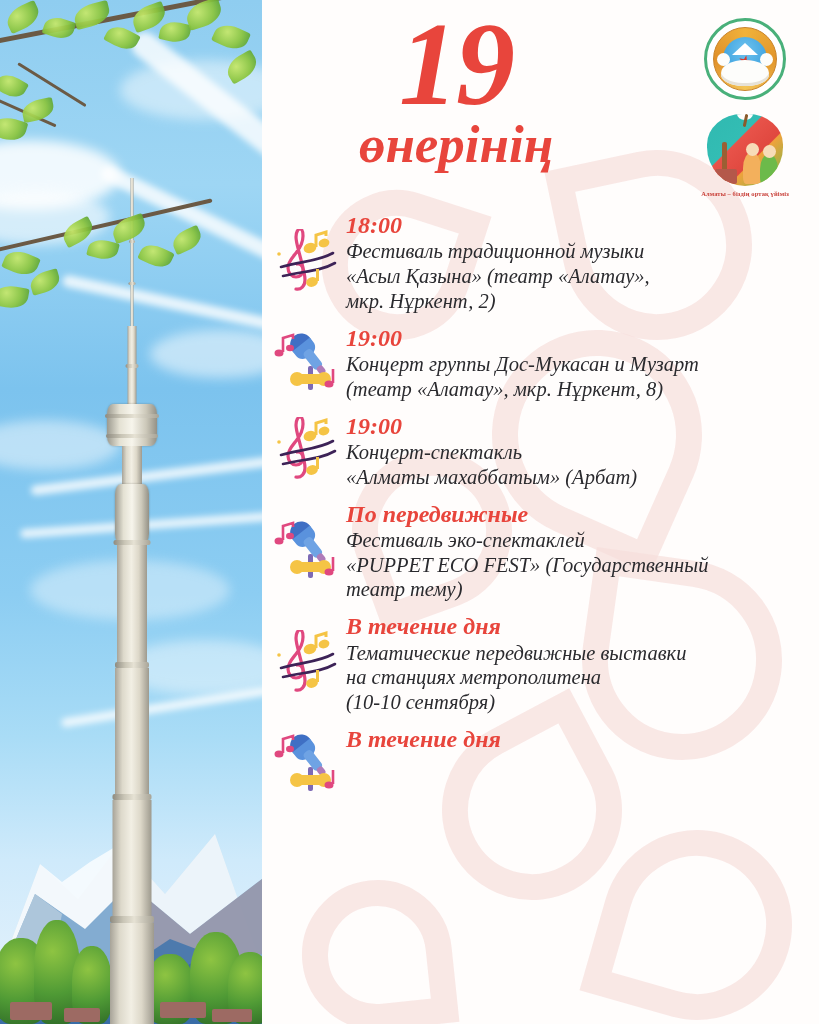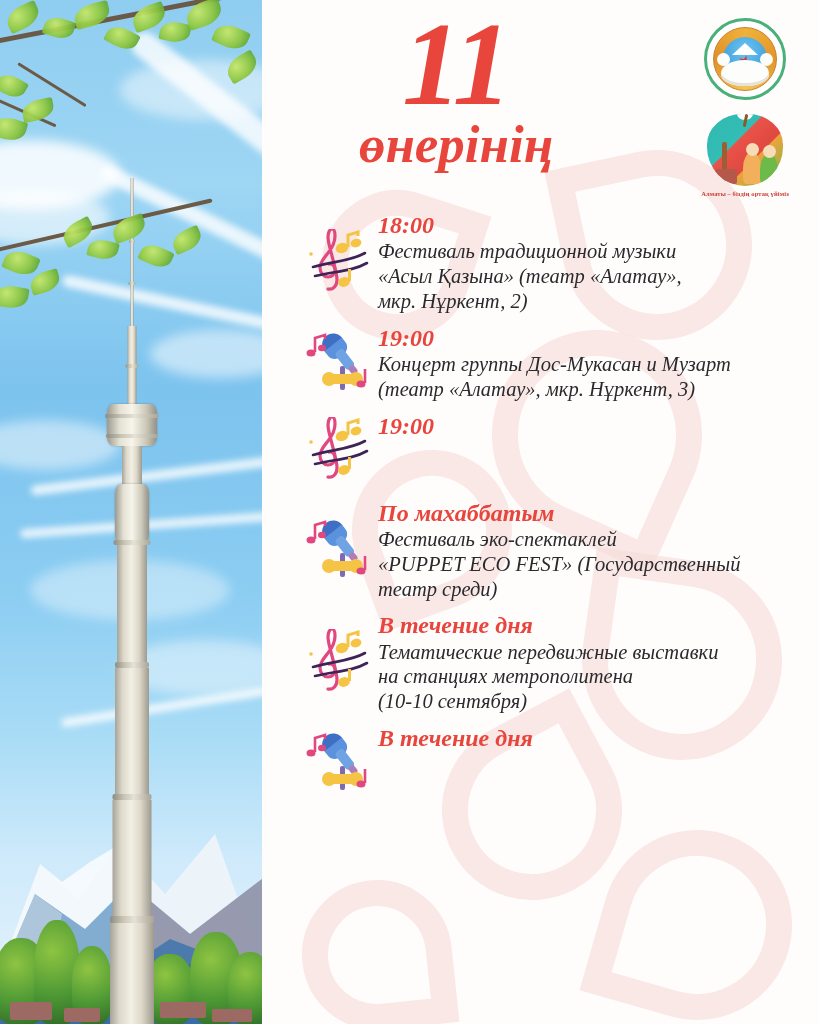--- a/index.html
+++ b/index.html
@@ -234,21 +234,20 @@
     font-weight: bold;
     color: #c9413a;
     letter-spacing: .1px;
     white-space: nowrap;
   }
 
   
   #events {
     position: relative;
     padding: 4px 0 0 6px;
-    margin-left: 32px;
   }
   .event {
     position: relative;
     display: flex;
     align-items: flex-start;
     min-height: 78px;
     margin-bottom: 9px;
   }
   .event-icon {
     flex: 0 0 78px;
@@ -388,21 +387,21 @@
     <div class="orn" style="left:180px; top:720px;  width:180px; height:180px; border-radius:50% 0 50% 50%; transform:rotate(-28deg);"></div>
     <div class="orn" style="left:340px; top:830px;  width:190px; height:190px; border-radius:50% 50% 50% 0; transform:rotate(16deg);"></div>
     <div class="orn" style="left:40px;  top:880px;  width:150px; height:150px; border-radius:50% 50% 0 50%; transform:rotate(-6deg);"></div>
   </div>
 
   <div id="content">
 
     <div id="header">
 
       <div id="date-block">
-        <div id="day-number">11</div>
+        <div id="day-number">19</div>
         <div id="month-name">өнерінің</div>
       </div>
 
       <div id="logos">
 
         <div id="emblem">
           <div class="ring-gold"></div>
           <div class="inner-sky"></div>
           <div class="mtn-s"></div>
           <div class="star"></div>
@@ -466,40 +465,42 @@
             <ellipse cx="8" cy="24" rx="4.5" ry="3.6" fill="#e0487f"></ellipse>
             <path d="M12 23V9l10-3v4" fill="none" stroke="#e0487f" stroke-width="2.6"></path>
             <ellipse cx="19" cy="19" rx="4" ry="3.2" fill="#e0487f"></ellipse>
             <ellipse cx="58" cy="55" rx="4.5" ry="3.6" fill="#e0487f"></ellipse>
             <path d="M62 54V40" fill="none" stroke="#e0487f" stroke-width="2.6"></path>
           </svg>
         </div>
         <div class="event-body">
           <div class="event-time">19:00</div>
           <div class="event-desc">Концерт группы Дос-Мукасан и Музарт
-(театр «Алатау», мкр. Нұркент, 3)</div>
+(театр «Алатау», мкр. Нұркент, 8)</div>
         </div>
       </div>
 
       <div class="event">
         <div class="event-icon">
           <svg width="72" height="66" viewBox="0 0 72 66">
             <path d="M25 60c5 1 9-3 9-9 0-7-3-16-5-24-2-8-4-14-4-19 0-5 2-8 4-8 2 0 3 3 3 7 0 6-3 12-7 17-4 5-8 9-8 15 0 5 4 9 8 9 4 0 7-3 7-7 0-4-3-7-6-6" fill="none" stroke="#e0487f" stroke-width="3.2" stroke-linecap="round"></path>
             <path d="M10 38c22-6 38-6 52-14" fill="none" stroke="#3d2357" stroke-width="2.6" stroke-linecap="round"></path>
             <path d="M12 47c22-5 38-5 52-13" fill="none" stroke="#3d2357" stroke-width="2.6" stroke-linecap="round"></path>
             <ellipse cx="39" cy="19" rx="6.5" ry="5" fill="#f5c445" transform="rotate(-18 39 19)"></ellipse>
             <path d="M45 18V6l10-3v4" fill="none" stroke="#f5c445" stroke-width="3"></path>
             <ellipse cx="53" cy="14" rx="5.5" ry="4.3" fill="#f5c445" transform="rotate(-18 53 14)"></ellipse>
             <ellipse cx="41" cy="53" rx="6" ry="4.8" fill="#f5c445" transform="rotate(-18 41 53)"></ellipse>
             <path d="M46.5 52V40" fill="none" stroke="#f5c445" stroke-width="3"></path>
             <circle cx="8" cy="25" r="1.8" fill="#f5c445"></circle>
           </svg>
         </div>
         <div class="event-body">
           <div class="event-time">19:00</div>
+          <div class="event-desc">Концерт-спектакль
+«Алматы махаббатым» (Арбат)</div>
         </div>
       </div>
 
       <div class="event">
         <div class="event-icon">
           <svg width="72" height="66" viewBox="0 0 72 66">
             <g transform="rotate(-38 40 28)">
               <ellipse cx="40" cy="12" rx="11" ry="11" fill="#3f6fc4"></ellipse>
               <path d="M29 12h22v6a11 9 0 0 1-22 0z" fill="#5a92dd"></path>
               <rect x="35" y="20" width="10" height="22" rx="4" fill="#6fa3e4"></rect>
@@ -510,24 +511,24 @@
             <circle cx="26" cy="50" r="7" fill="#f5c445"></circle>
             <circle cx="53" cy="50" r="7" fill="#f5c445"></circle>
             <ellipse cx="8" cy="24" rx="4.5" ry="3.6" fill="#e0487f"></ellipse>
             <path d="M12 23V9l10-3v4" fill="none" stroke="#e0487f" stroke-width="2.6"></path>
             <ellipse cx="19" cy="19" rx="4" ry="3.2" fill="#e0487f"></ellipse>
             <ellipse cx="58" cy="55" rx="4.5" ry="3.6" fill="#e0487f"></ellipse>
             <path d="M62 54V40" fill="none" stroke="#e0487f" stroke-width="2.6"></path>
           </svg>
         </div>
         <div class="event-body">
-          <div class="event-time">По махаббатым</div>
+          <div class="event-time">По передвижные</div>
           <div class="event-desc">Фестиваль эко-спектаклей
 «PUPPET ECO FEST» (Государственный
-театр среди)</div>
+театр тему)</div>
         </div>
       </div>
 
       <div class="event">
         <div class="event-icon">
           <svg width="72" height="66" viewBox="0 0 72 66">
             <path d="M25 60c5 1 9-3 9-9 0-7-3-16-5-24-2-8-4-14-4-19 0-5 2-8 4-8 2 0 3 3 3 7 0 6-3 12-7 17-4 5-8 9-8 15 0 5 4 9 8 9 4 0 7-3 7-7 0-4-3-7-6-6" fill="none" stroke="#e0487f" stroke-width="3.2" stroke-linecap="round"></path>
             <path d="M10 38c22-6 38-6 52-14" fill="none" stroke="#3d2357" stroke-width="2.6" stroke-linecap="round"></path>
             <path d="M12 47c22-5 38-5 52-13" fill="none" stroke="#3d2357" stroke-width="2.6" stroke-linecap="round"></path>
             <ellipse cx="39" cy="19" rx="6.5" ry="5" fill="#f5c445" transform="rotate(-18 39 19)"></ellipse>

